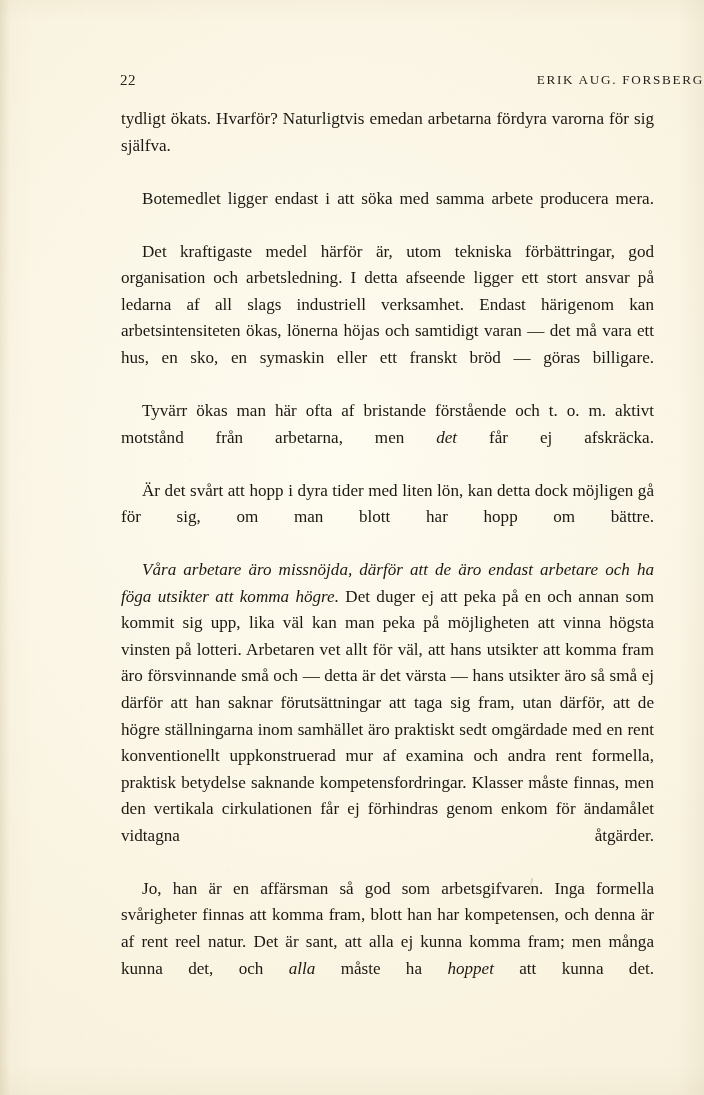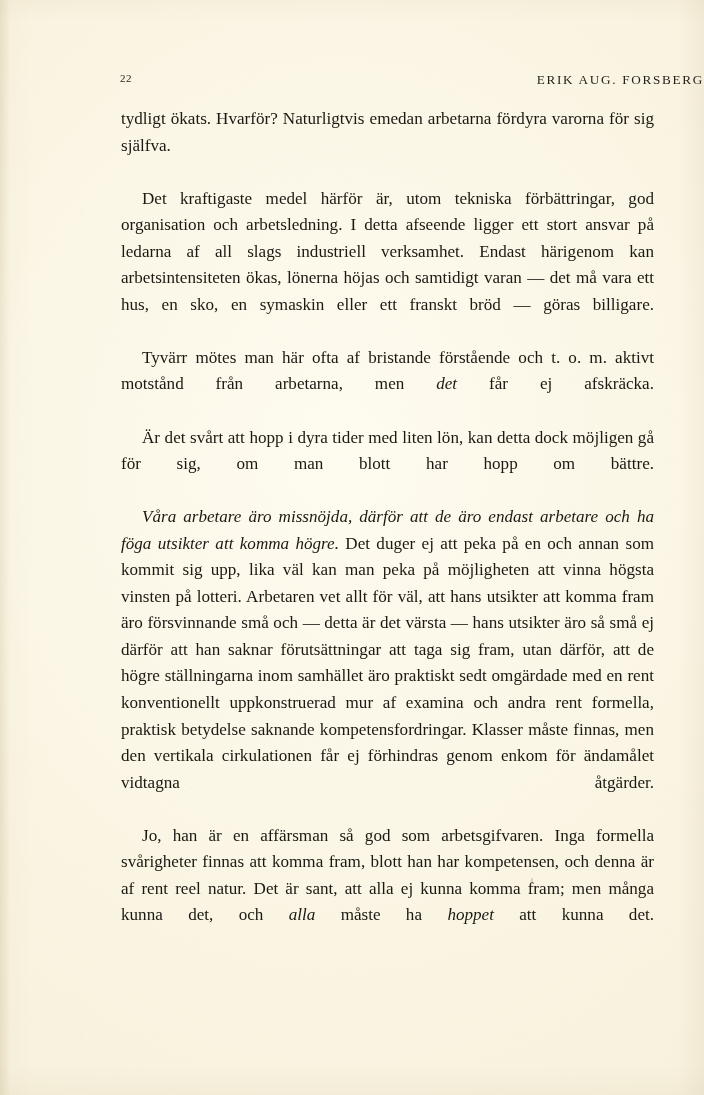--- a/index.html
+++ b/index.html
@@ -53,21 +53,21 @@
     position: absolute;
     left: 0;
     right: 0;
     top: 72px;
     height: 22px;
   }
   .folio {
     position: absolute;
     left: 120px;
     top: 0;
-    font-size: 11px;
+    font-size: 15px;
     letter-spacing: 0.4px;
     color: #2a241b;
   }
   .runhead {
     position: absolute;
     left: 0;
     right: 0;
     top: 0;
     text-align: right;
     font-size: 13.2px;
@@ -139,24 +139,25 @@
     <span class="folio">22</span>
     <div class="runhead">
       <span class="runhead-inner">ERIK AUG. FORSBERG</span>
     </div>
   </div>
 
   <div class="textblock">
 
     <p class="noindent"><span>tydligt ökats.  Hvarför?  Naturligtvis emedan arbetarna fördyra varorna för sig själfva.</span></p>
 
+    <p class="indent"><span>Botemedlet ligger endast i att söka med samma arbete producera mera.</span></p>
 
     <p class="indent"><span>Det kraftigaste medel härför är, utom tekniska förbättringar, god organisation och arbetsledning.  I detta afseende ligger ett stort ansvar på ledarna af all slags industriell verksamhet. Endast härigenom kan arbetsintensiteten ökas, lönerna höjas och samtidigt varan — det må vara ett hus, en sko, en symaskin eller ett franskt bröd — göras billigare.</span></p>
 
-    <p class="indent"><span>Tyvärr mötes man här ofta af bristande förstående och t. o. m. aktivt motstånd från arbetarna, men </span><i>det</i><span> får ej afskräcka.</span></p>
+    <p class="indent"><span>Tyvärr ökas man här ofta af bristande förstående och t. o. m. aktivt motstånd från arbetarna, men </span><i>det</i><span> får ej afskräcka.</span></p>
 
     <p class="indent"><span>Är det svårt att hopp i dyra tider med liten lön, kan detta dock möjligen gå för sig, om man blott har hopp om bättre.</span></p>
 
 
     <p class="indent"><i>Våra arbetare äro missnöjda, därför att de äro endast arbetare och ha föga utsikter att komma högre.</i><span>  Det duger ej att peka på en och annan som kommit sig upp, lika väl kan man peka på möjligheten att vinna högsta vinsten på lotteri.  Arbetaren vet allt för väl, att hans utsikter att komma fram äro försvinnande små och — detta är det värsta — hans utsikter äro så små ej därför att han saknar förutsättningar att taga sig fram, utan därför, att de högre ställningarna inom samhället äro praktiskt sedt omgärdade med en rent konventionellt uppkonstruerad mur af examina och andra rent formella, praktisk betydelse saknande kompetensfordringar.  Klasser måste finnas, men den vertikala cirkulationen får ej förhindras genom enkom för ändamålet vidtagna åtgärder.</span></p>
 
 
     <p class="indent"><span>Jo, han är en affärsman så god som arbetsgifvaren.  Inga formella svårigheter finnas att komma fram, blott han har kompetensen, och denna är af rent reel natur.  Det är sant, att alla ej kunna komma fram; men många kunna det, och </span><i>alla</i><span> måste ha </span><i>hoppet</i><span> att kunna det.</span></p>
 
   </div>

